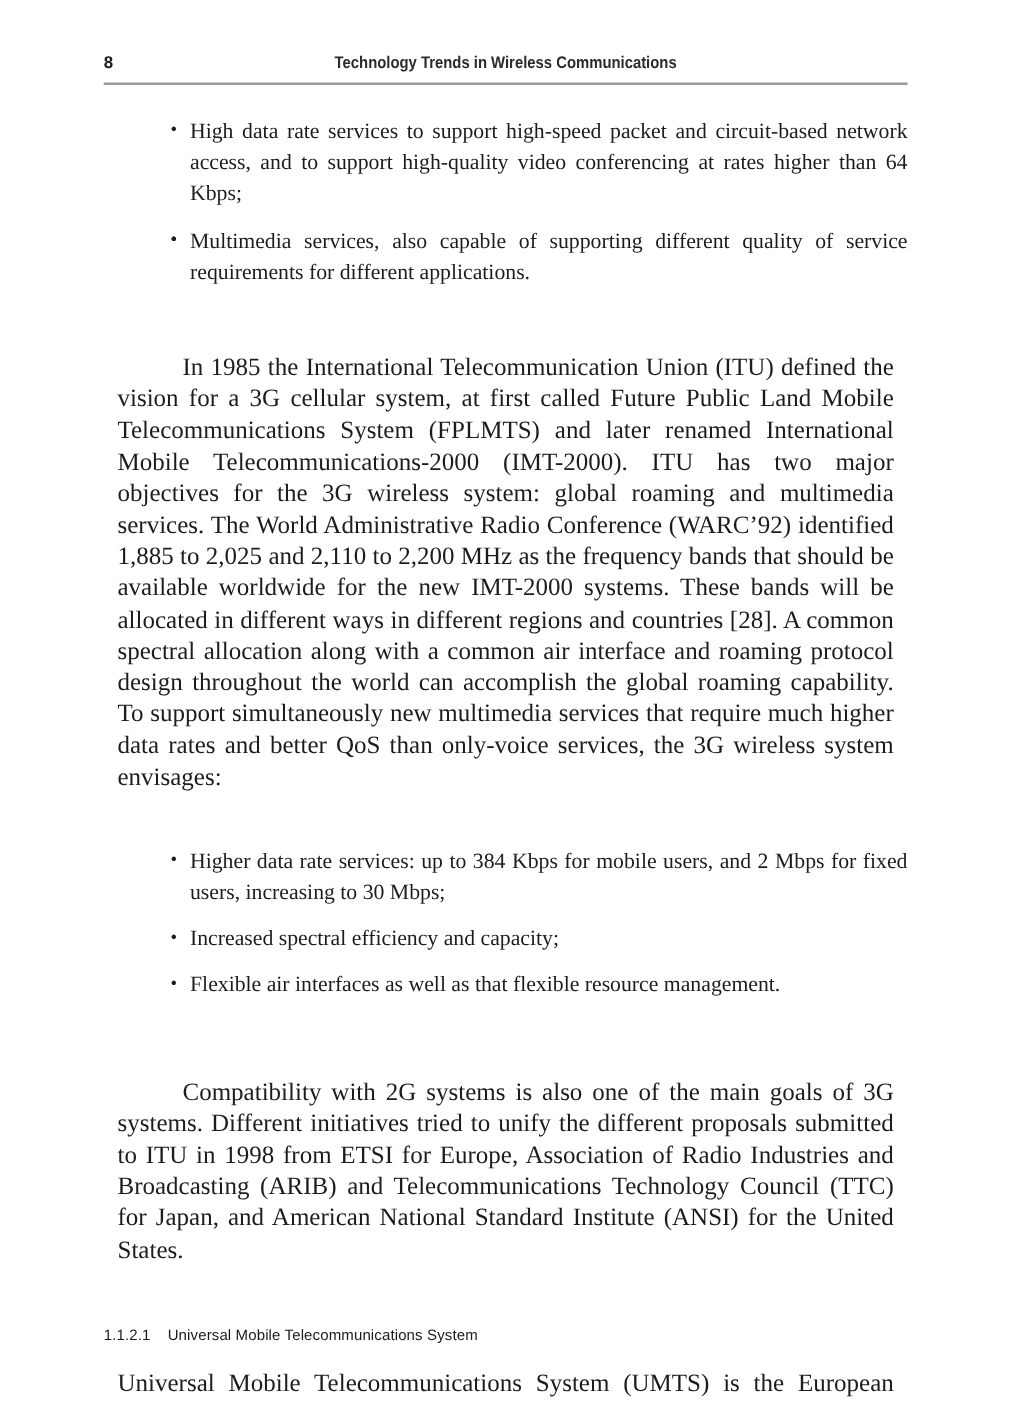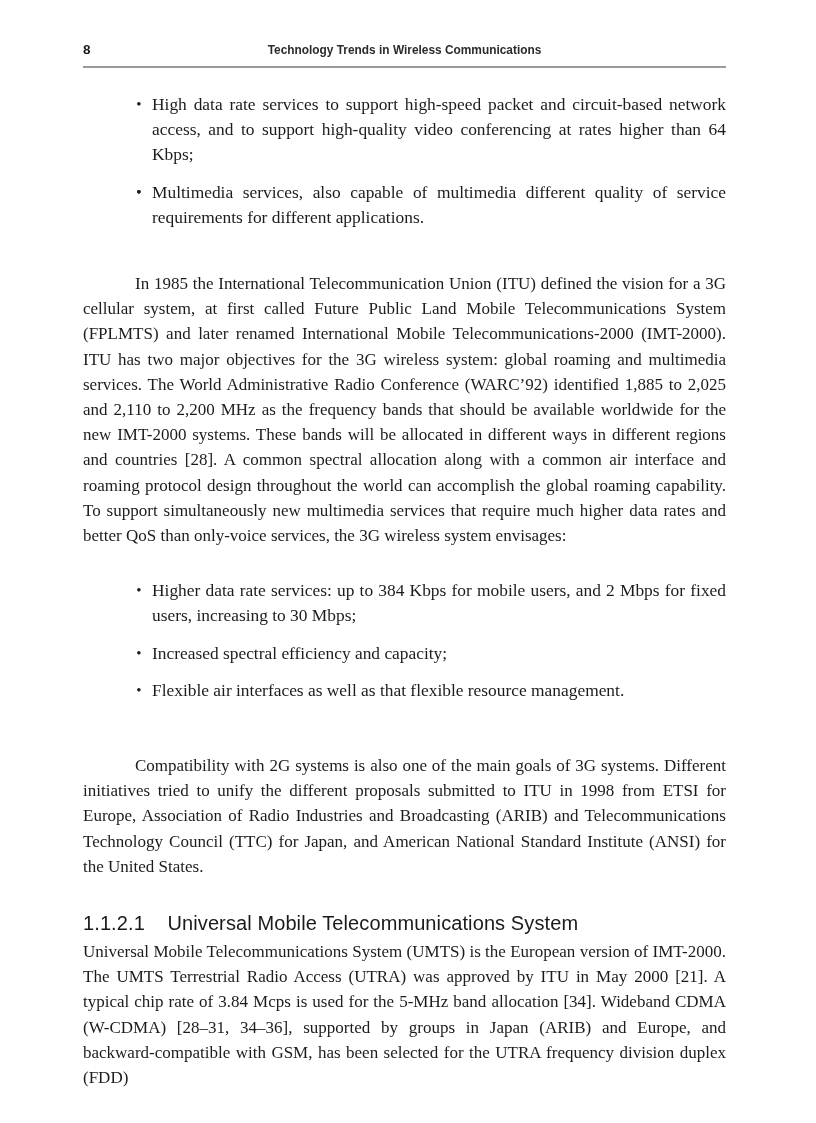--- a/index.html
+++ b/index.html
@@ -69,22 +69,22 @@
 
   
   .content {
     position: absolute;
     left: 83px;
     top: 92px;
     width: 643px;
   }
 
   p.body {
-    margin: 0;
-    font-size: 17px;
+    margin: 11px;
+    font-size: 20px;
     line-height: 25.2px;
     text-align: justify;
     text-justify: inter-word;
     hyphens: none;
     color: #1c1c1c;
   }
   p.body.indent {
     text-indent: 52px;
   }
 
@@ -116,21 +116,21 @@
     width: 12px;
     text-align: center;
     font-size: 15px;
     line-height: 25.2px;
     color: #1c1c1c;
   }
 
   h4.subhead {
     margin: 0;
     font-family: "Liberation Sans Narrow", "Liberation Sans", sans-serif;
-    font-size: 20px;
+    font-size: 12px;
     font-weight: normal;
     color: #1a1a1a;
     line-height: 22px;
     letter-spacing: 0.1px;
     white-space: pre;
   }
 
   
   .gap-list-1 { height: 41px; }
   .gap-after-p1 { height: 30px; }
@@ -154,21 +154,21 @@
     <ul class="bullets">
       <li>
         <span class="bullet-dot">•</span>
         <span>High data rate services to support high-speed packet and circuit-based network access, and to support high-quality video conferencing at rates higher than 64 Kbps;</span>
       </li>
       <li>
         <span class="bullet-dot">•</span>
       </li>
       <li>
         <span class="bullet-dot">•</span>
-        <span>Multimedia services, also capable of multimedia different quality of service requirements for different applications.</span>
+        <span>Multimedia services, also capable of supporting different quality of service requirements for different applications.</span>
       </li>
     </ul>
 
     <div class="gap-list-1"></div>
 
     <p class="body indent">In 1985 the International Telecommunication Union (ITU) defined the vision for a 3G cellular system, at first called Future Public Land Mobile Telecommunications System (FPLMTS) and later renamed International Mobile Telecommunications-2000 (IMT-2000). ITU has two major objectives for the 3G wireless system: global roaming and multimedia services. The World Administrative Radio Conference (WARC’92) identified 1,885 to 2,025 and 2,110 to 2,200 MHz as the frequency bands that should be available worldwide for the new IMT-2000 systems. These bands will be allocated in different ways in different regions and countries [28]. A common spectral allocation along with a common air interface and roaming protocol design throughout the world can accomplish the global roaming capability. To support simultaneously new multimedia services that require much higher data rates and better QoS than only-voice services, the 3G wireless system envisages:</p>
 
     <div class="gap-after-p1"></div>
 
     <ul class="bullets">

